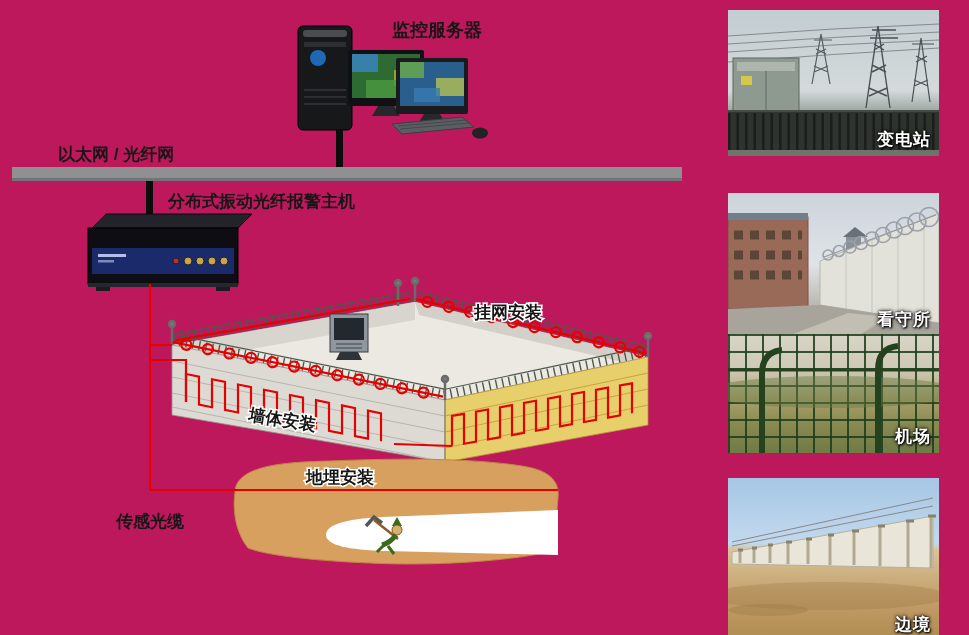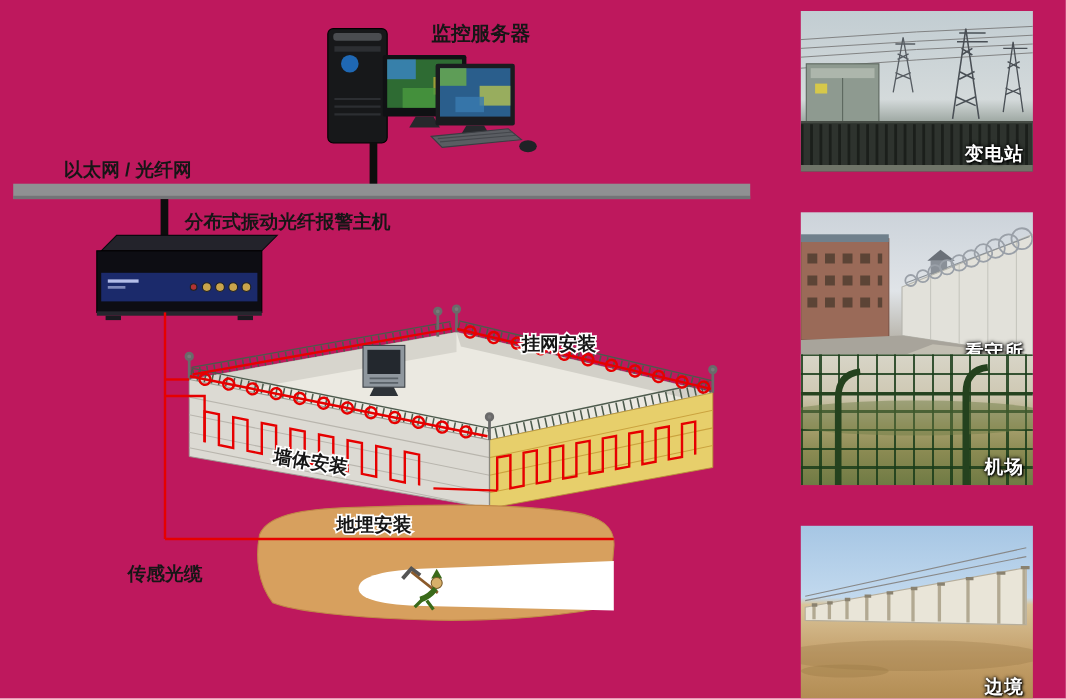--- a/index.html
+++ b/index.html
@@ -13,21 +13,21 @@
   .photo { position:absolute; left:728px; width:211px; overflow:hidden; }
   .photo svg { position:absolute; left:0; top:0; }
   .photo-label {
     position:absolute; right:8px; bottom:5px; color:#fff; font-size:17px; font-weight:700;
     letter-spacing:1px; text-shadow:0 0 2px #000, 0 0 4px #000, 1px 1px 2px #000;
   }
   .photo-substation { top:10px;  height:146px;
     background:linear-gradient(180deg,#c2cdd2 0%,#d4dadb 55%,#9aa49e 70%,#6a6f66 100%); }
   .photo-prison { top:168px; height:143px;
     background:linear-gradient(180deg,#ccd3da 0%,#e0e4e8 50%,#bcb9b1 78%,#97938a 100%);margin-top:25px; }
-  .photo-airport { top:322px; height:119px;
+  .photo-airport { top:334px; height:119px;
     background:linear-gradient(180deg,#d8d5c8 0%,#cfc9b4 30%,#a8a06e 55%,#8a8a52 75%,#6f7a44 100%); }
   .photo-border { top:478px; height:163px;
     background:linear-gradient(180deg,#a6c6e4 0%,#c2d9ee 40%,#d9c49a 44%,#c4a06b 72%,#b08a50 100%); }
   .mesh-overlay {
     position:absolute; left:0; top:0; right:0; bottom:0;
     background-image:
       repeating-linear-gradient(90deg, rgba(25,60,25,0.85) 0px, rgba(25,60,25,0.85) 2px, transparent 2px, transparent 17px),
       repeating-linear-gradient(180deg, rgba(25,60,25,0.85) 0px, rgba(25,60,25,0.85) 2px, transparent 2px, transparent 17px);
   }
 </style>

